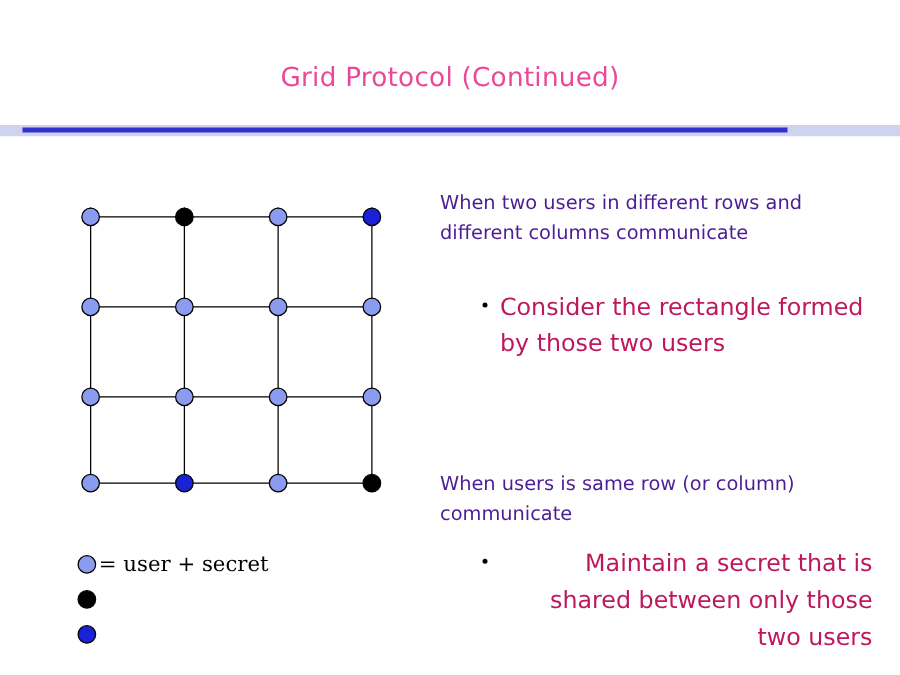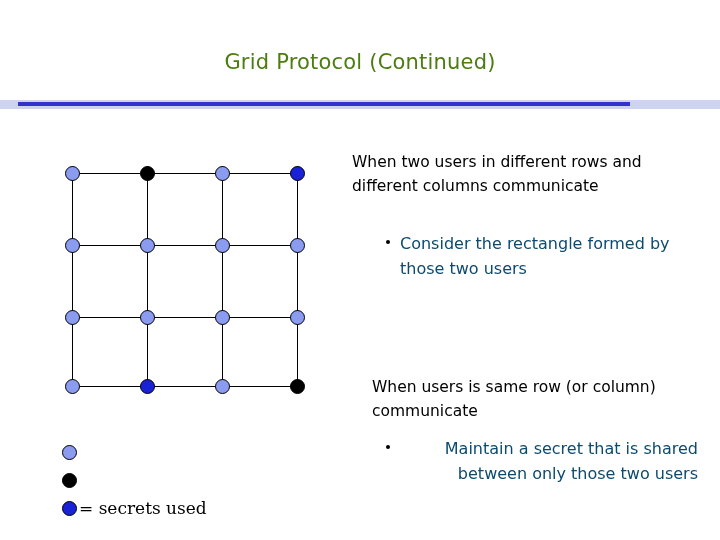--- a/index.html
+++ b/index.html
@@ -18,21 +18,21 @@
     position: absolute;
     left: 0; top: 0;
     width: 720px; height: 540px;
   }
   #title {
     position: absolute;
     left: 0; top: 50px;
     width: 720px;
     text-align: center;
     font-size: 21px;
-    color: #4d7c0f;
+    color: #ec4899;
     font-family: "DejaVu Sans", sans-serif;
     letter-spacing: 0.2px;
   }
   #title-rule {
     position: absolute;
     left: 0; top: 100px;
     width: 720px; height: 9px;
     background: #ced3ef;
   }
   #title-rule-dark {
@@ -60,48 +60,48 @@
     border: 1px solid #000000;
     box-sizing: border-box;
   }
   .n-user   { background: #8b9cf0; }
   .n-comm   { background: #000000; }
   .n-secret { background: #1a22d8; }
 
   
   .para {
     position: absolute;
-    color: #000000;
+    color: #4c1d95;
     font-size: 15.5px;
     line-height: 1.55;
     font-family: "DejaVu Sans", sans-serif;
   }
   .bullet-block {
     position: absolute;
-    color: #0c4a6e;
-    font-size: 16px;
+    color: #be185d;
+    font-size: 19px;
     line-height: 1.55;
     font-family: "DejaVu Sans", sans-serif;
   }
   .bullet-block .dot {
     position: absolute;
     left: 0; top: 0.52em;
     width: 4px; height: 4px;
     border-radius: 50%;
     background: #000000;
   }
   .bullet-block .btext {
     display: block;
     padding-left: 14px;
   }
 
   #p1 { left: 352px; top: 150px; width: 352px; }
   #b1 { left: 386px; top: 232px; width: 324px; }
   #b2 { left: 386px; top: 288px; width: 320px; }
-  #p2 { left: 352px; top: 375px; width: 340px; margin-left: 20px; }
+  #p2 { left: 352px; top: 375px; width: 340px; }
   #b3 { left: 386px; top: 437px; width: 312px; text-align: right; }
 
   
   #legend {
     position: absolute;
     left: 62px; top: 438px;
     width: 290px;
     font-family: "DejaVu Serif", serif;
     font-size: 17px;
     color: #000000;
@@ -173,23 +173,23 @@
 
   <div class="para" id="p2">When users is same row (or column) communicate</div>
 
   <div class="bullet-block" id="b3">
     <span class="dot"></span>
     <span class="btext">Maintain a secret that is shared between only those two users</span>
   </div>
 
   <div id="legend">
     <div class="legend-row">
-      <span class="legend-dot" style="background:#8b9cf0;"></span>
+      <span class="legend-dot" style="background:#8b9cf0;"></span><span>= user + secret</span>
     </div>
     <div class="legend-row">
       <span class="legend-dot" style="background:#000000;"></span>
     </div>
     <div class="legend-row">
-      <span class="legend-dot" style="background:#1a22d8;"></span><span>= secrets used</span>
+      <span class="legend-dot" style="background:#1a22d8;"></span>
     </div>
   </div>
 
 </div>
 
 </body></html>

